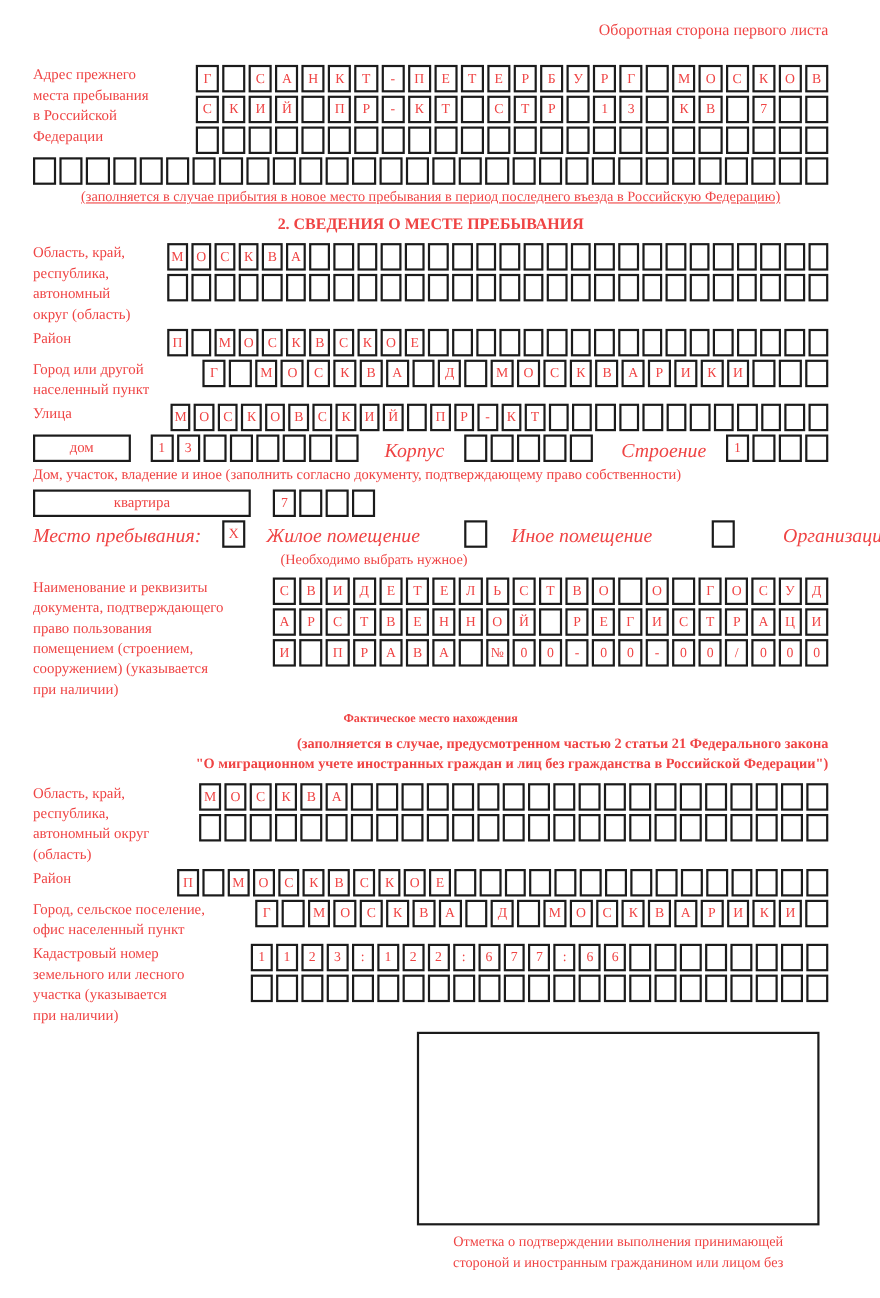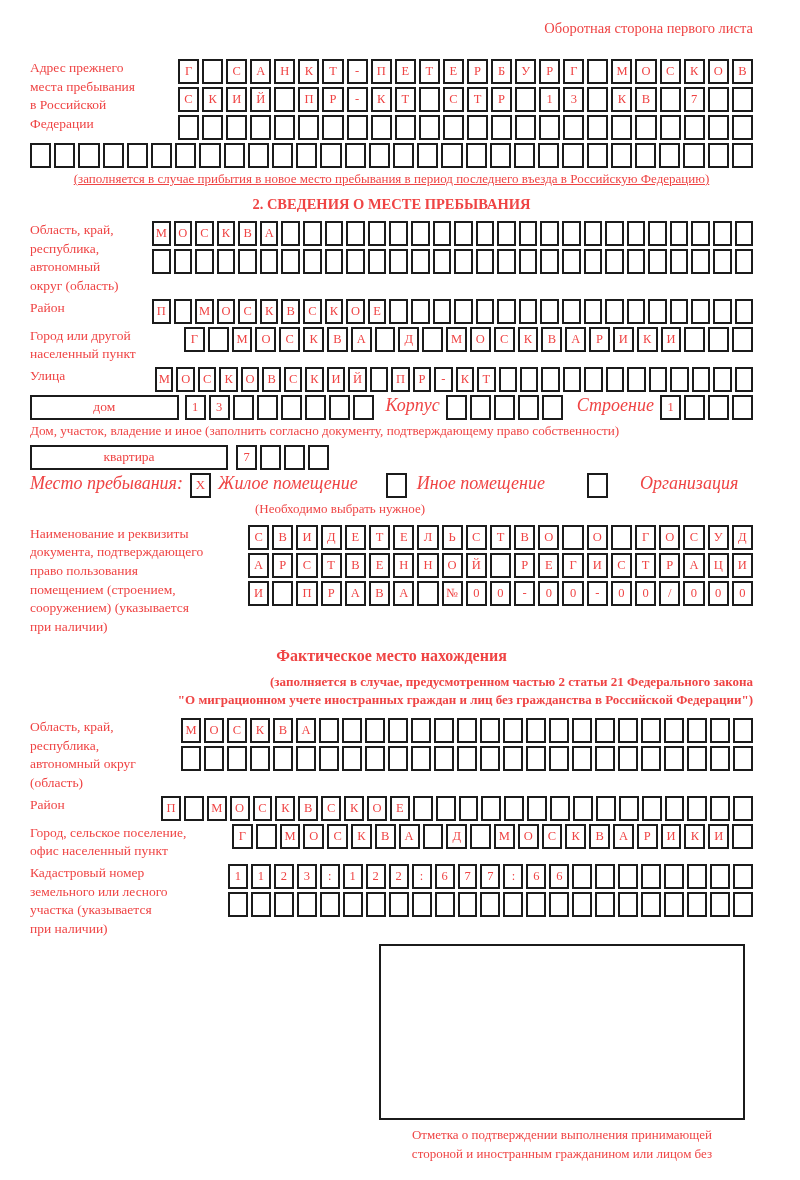--- a/index.html
+++ b/index.html
@@ -19,23 +19,23 @@
     flex:1 1 0;min-width:0;height:25px;box-sizing:border-box;
     border:2px solid #1b1b1b;margin-right:3px;
     display:flex;align-items:center;justify-content:center;
     font-size:12.5px;background:#fff;
   }
   .cell:last-child{margin-right:0;}
   .fixed .cell{flex:0 0 21px;}
   .note-c{font-size:13px;text-align:center;margin:3px 0 9px;text-decoration:underline;}
   .note-l{font-size:13.2px;text-align:left;margin:1px 0 6px;}
   .sec-title{font-weight:bold;font-size:14.5px;text-align:center;margin:4px 0 8px;}
-  .sub-title{font-weight:bold;font-size:16px;text-align:center;margin:10px 0 8px;}
+  .sub-title{font-weight:bold;font-size:11px;text-align:center;margin:10px 0 8px;}
   .law-note{font-size:13px;text-align:right;line-height:1.45;margin-bottom:8px;font-weight:bold;}
-  .inline-row{display:flex;align-items:flex-start;margin-bottom:3px;}
+  .inline-row{display:flex;align-items:flex-end;margin-bottom:3px;gap:12px;}
   .wide-box{
     border:2px solid #1b1b1b;height:25px;box-sizing:border-box;
     display:flex;align-items:center;justify-content:center;font-size:13.5px;
   }
   .inline-lbl{font-size:18px;white-space:nowrap;font-style:italic;}
   .chk{
     width:21px;height:25px;box-sizing:border-box;border:2px solid #1b1b1b;
     display:flex;align-items:center;justify-content:center;font-size:13px;flex:0 0 21px;
   }
   .stay-note{font-size:13px;text-align:center;width:300px;margin:1px 0 8px 160px;}

